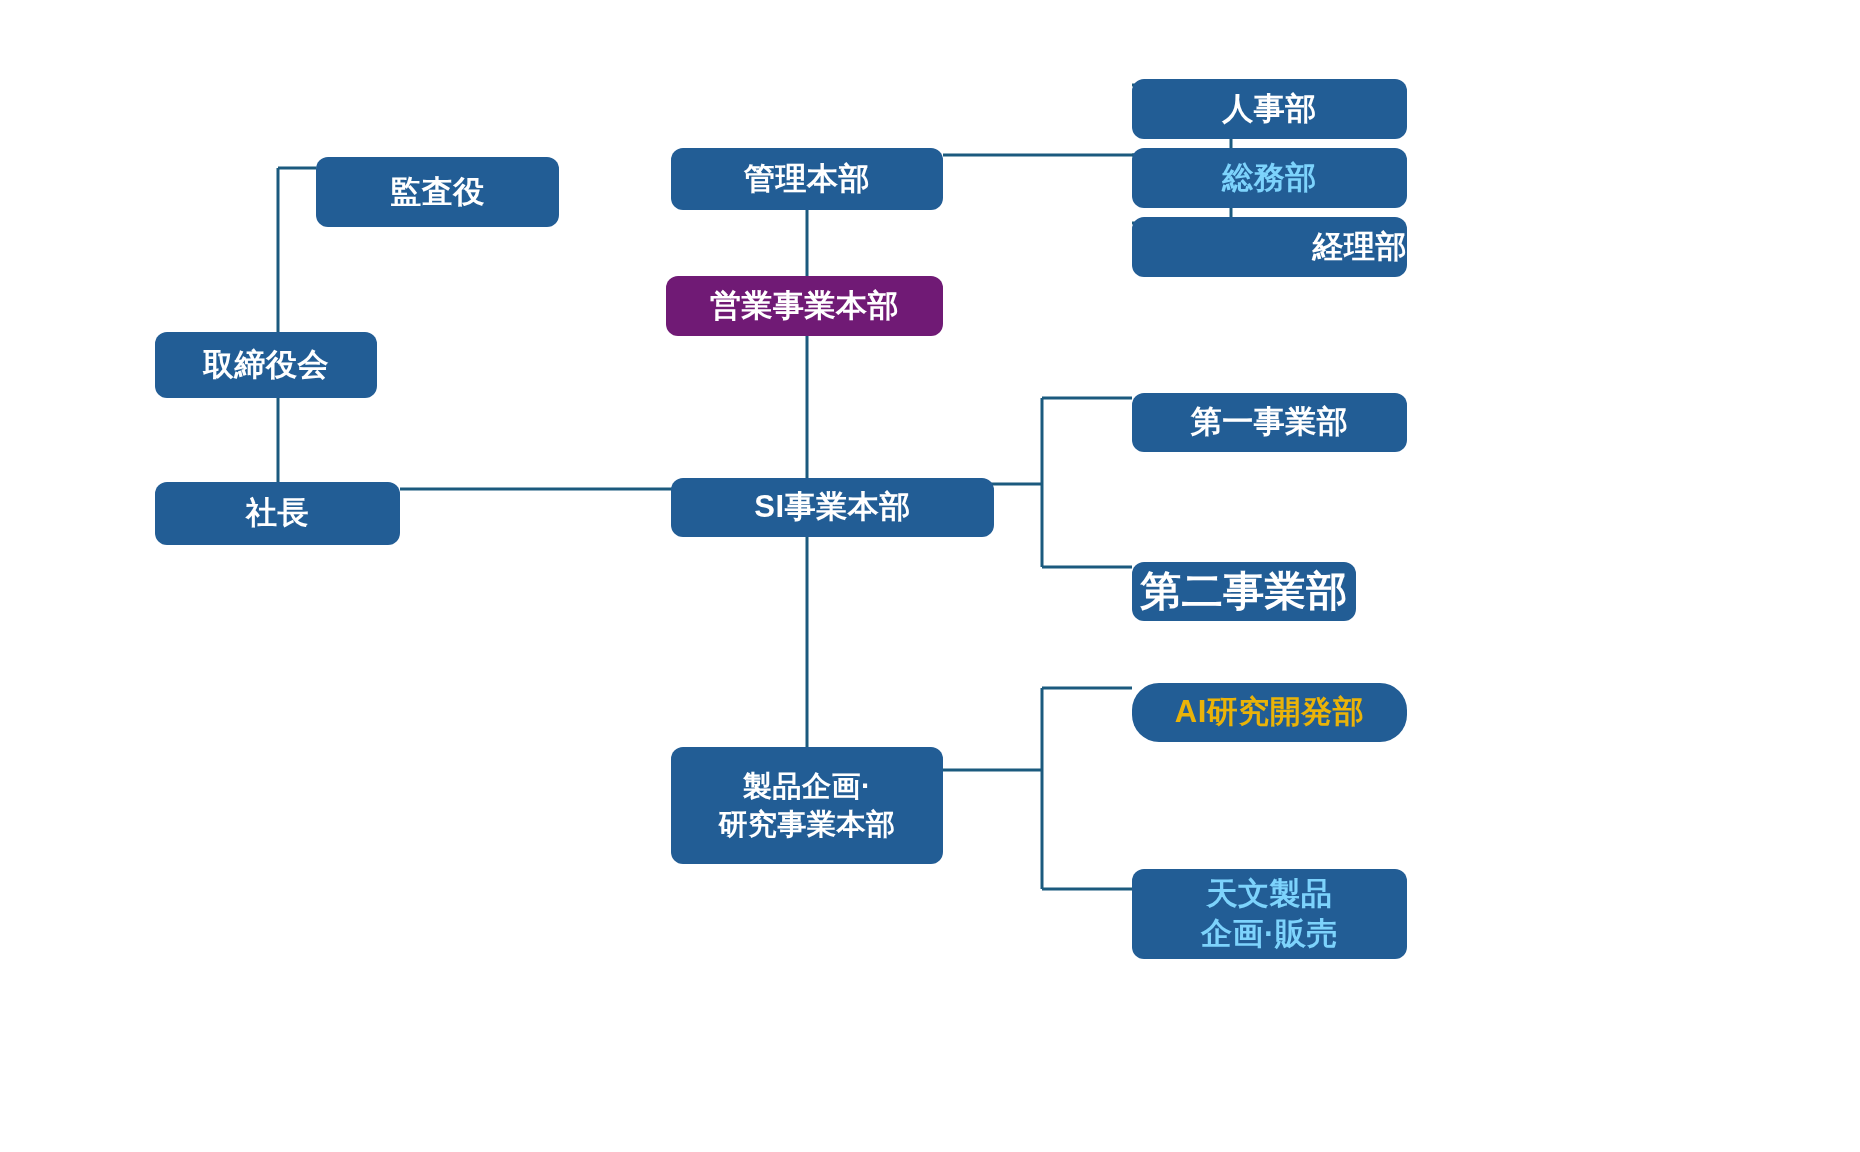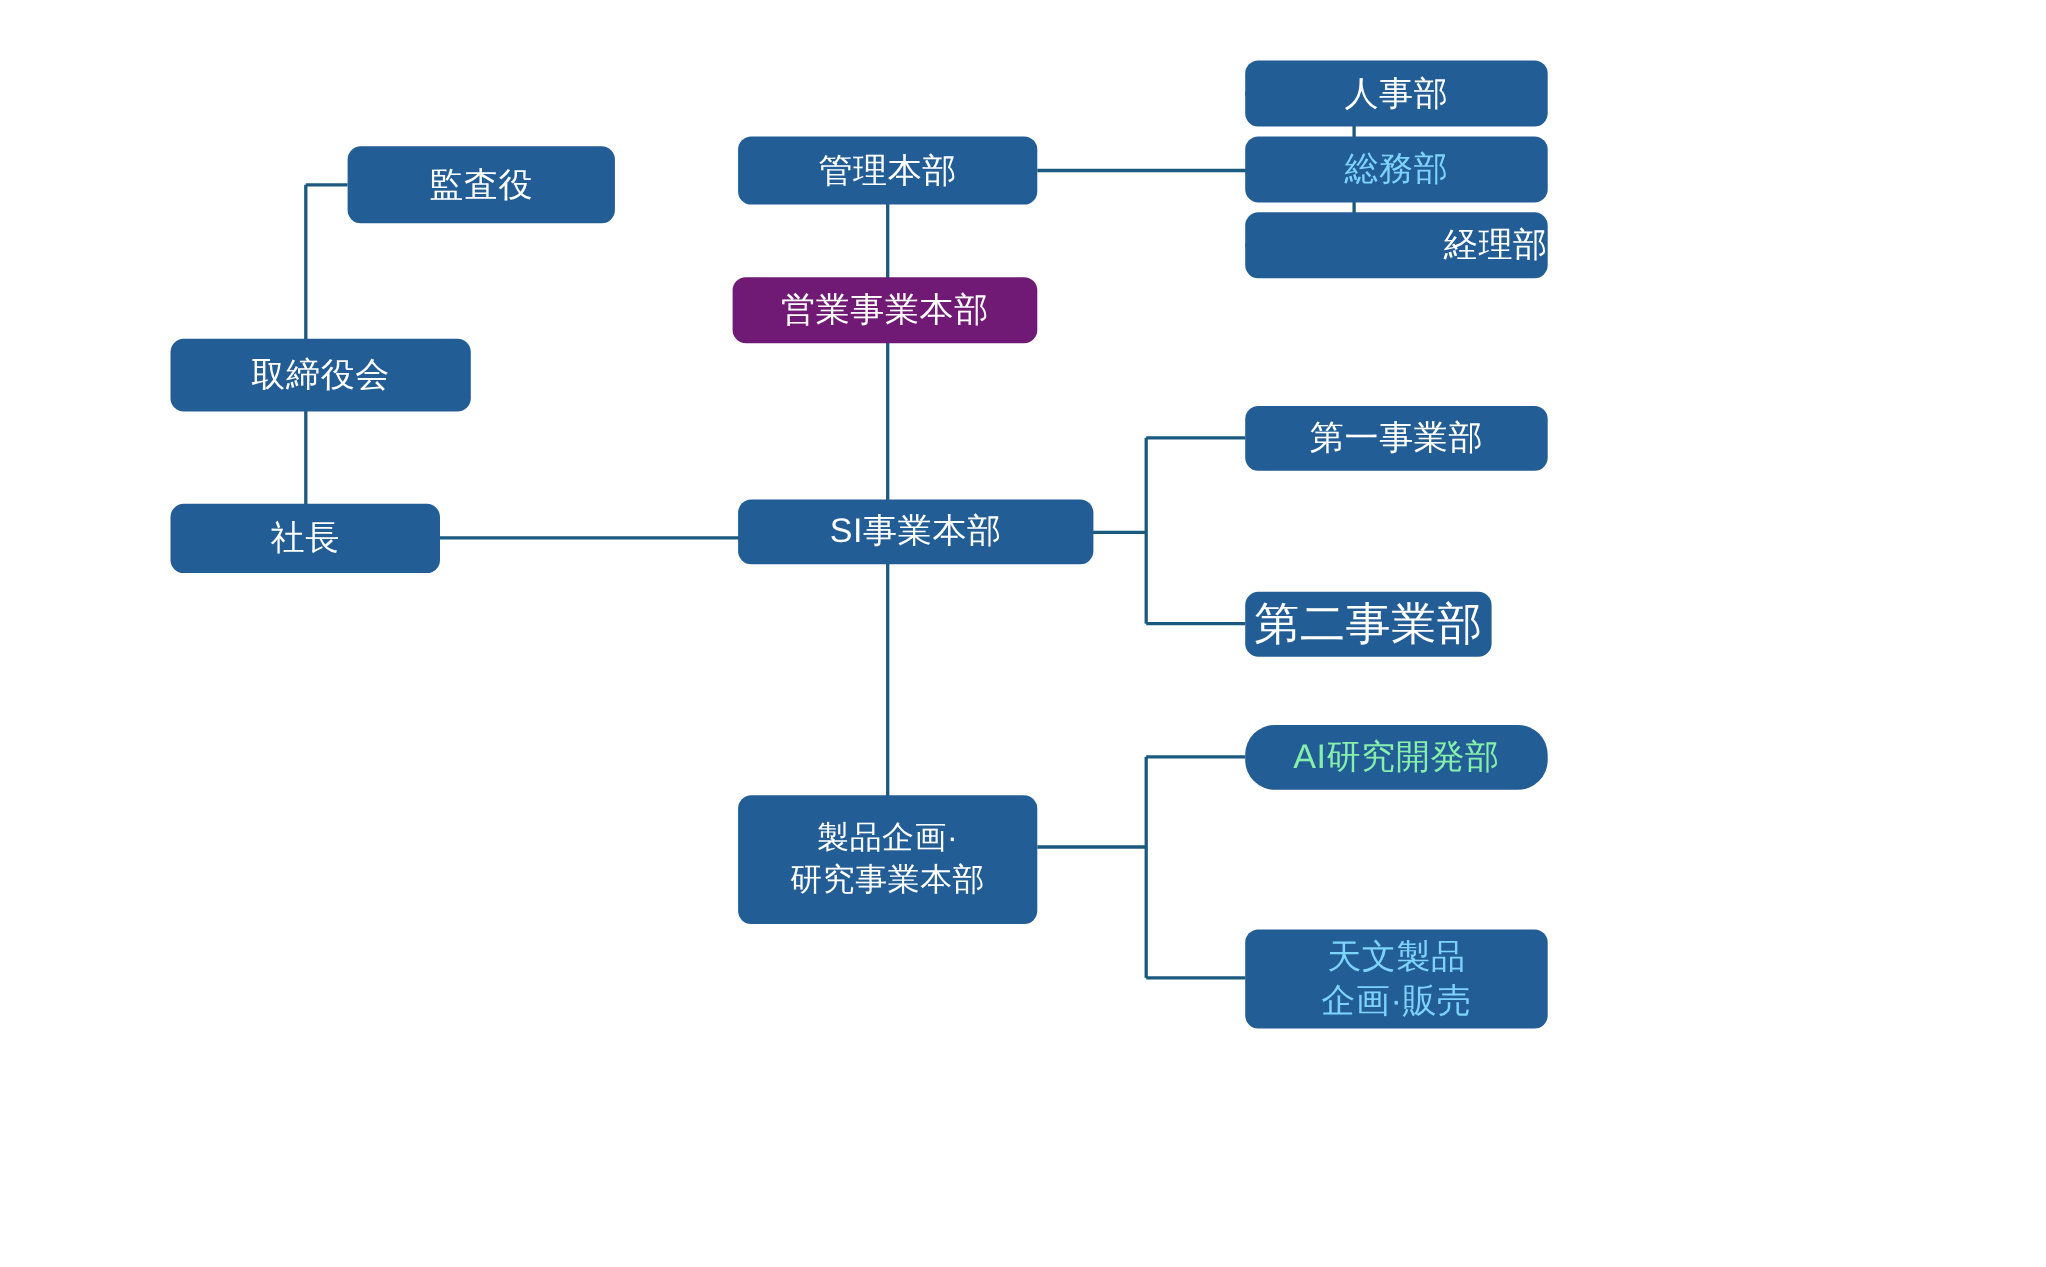--- a/index.html
+++ b/index.html
@@ -31,25 +31,26 @@
     box-sizing: border-box;
     background: #225d95;
     border-radius: 12px;
     display: flex;
     align-items: center;
     justify-content: center;
     text-align: center;
     color: #ffffff;
     font-family: "Liberation Sans", "DejaVu Sans", sans-serif;
     font-size: 31px;
-    font-weight: 400;
+    font-weight: 700;
     line-height: 1.30;
     letter-spacing: 0.5px;
     white-space: pre-line;
     user-select: none;
+    margin-top: 24px;
   }
   .node-label {
     display: block;
     width: 100%;
     white-space: pre-line;
   }
 </style>
 </head>
 <body>
 
@@ -72,30 +73,30 @@
         <polyline points="1042,567 1132,567" fill="none"></polyline>
         <polyline points="943,770 1042,770" fill="none"></polyline>
         <polyline points="1042,688 1042,889" fill="none"></polyline>
         <polyline points="1042,688 1132,688" fill="none"></polyline>
         <polyline points="1042,889 1132,889" fill="none"></polyline>
       </g>
   </svg>
 
   <div id="node-layer">
       <div class="node-box" style="left: 316px; top: 133px; width: 243px; height: 70px; background: rgb(34, 93, 149); color: rgb(255, 255, 255); font-size: 31px;"><span class="node-label">監査役</span></div>
-      <div class="node-box" style="left: 155px; top: 308px; width: 273px; height: 66px; background: rgb(34, 93, 149); color: rgb(255, 255, 255); font-size: 31px;"><span class="node-label">取締役会</span></div>
+      <div class="node-box" style="left: 155px; top: 308px; width: 222px; height: 66px; background: rgb(34, 93, 149); color: rgb(255, 255, 255); font-size: 31px;"><span class="node-label">取締役会</span></div>
       <div class="node-box" style="left: 155px; top: 458px; width: 245px; height: 63px; background: rgb(34, 93, 149); color: rgb(255, 255, 255); font-size: 31px;"><span class="node-label">社長</span></div>
       <div class="node-box" style="left: 671px; top: 124px; width: 272px; height: 62px; background: rgb(34, 93, 149); color: rgb(255, 255, 255); font-size: 31px;"><span class="node-label">管理本部</span></div>
       <div class="node-box" style="left: 666px; top: 252px; width: 277px; height: 60px; background: #701a75; color: rgb(255, 255, 255); font-size: 31px;"><span class="node-label">営業事業本部</span></div>
       <div class="node-box" style="left: 671px; top: 454px; width: 323px; height: 59px; background: rgb(34, 93, 149); color: rgb(255, 255, 255); font-size: 31px;"><span class="node-label">SI事業本部</span></div>
       <div class="node-box" style="left: 671px; top: 723px; width: 272px; height: 117px; background: rgb(34, 93, 149); color: rgb(255, 255, 255); font-size: 29px;"><span class="node-label">製品企画·
 研究事業本部</span></div>
       <div class="node-box" style="left: 1132px; top: 55px; width: 275px; height: 60px; background: rgb(34, 93, 149); color: rgb(255, 255, 255); font-size: 31px;"><span class="node-label">人事部</span></div>
       <div class="node-box" style="left: 1132px; top: 124px; width: 275px; height: 60px; background: rgb(34, 93, 149); color: #7dd3fc; font-size: 31px;"><span class="node-label">総務部</span></div>
       <div class="node-box" style="left: 1132px; top: 193px; width: 275px; height: 60px; background: rgb(34, 93, 149); color: rgb(255, 255, 255); font-size: 31px; text-align: right;"><span class="node-label">経理部</span></div>
       <div class="node-box" style="left: 1132px; top: 369px; width: 275px; height: 59px; background: rgb(34, 93, 149); color: rgb(255, 255, 255); font-size: 31px;"><span class="node-label">第一事業部</span></div>
       <div class="node-box" style="left: 1132px; top: 538px; width: 224px; height: 59px; background: rgb(34, 93, 149); color: rgb(255, 255, 255); font-size: 41px;"><span class="node-label">第二事業部</span></div>
-      <div class="node-box" style="left: 1132px; top: 659px; width: 275px; height: 59px; background: rgb(34, 93, 149); color: #86efac; font-size: 31px; border-radius: 27px;"><span class="node-label">AI研究開発部</span></div>
+      <div class="node-box" style="left: 1132px; top: 659px; width: 275px; height: 59px; background: rgb(34, 93, 149); color: #eab308; font-size: 31px; border-radius: 27px;"><span class="node-label">AI研究開発部</span></div>
       <div class="node-box" style="left: 1132px; top: 845px; width: 275px; height: 90px; background: rgb(34, 93, 149); color: #7dd3fc; font-size: 31px;"><span class="node-label">天文製品
 企画·販売</span></div>
     </div>
 
 </div>
 
 </body></html>

